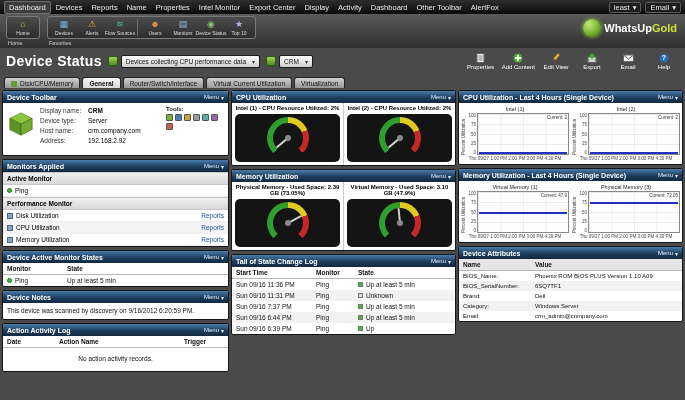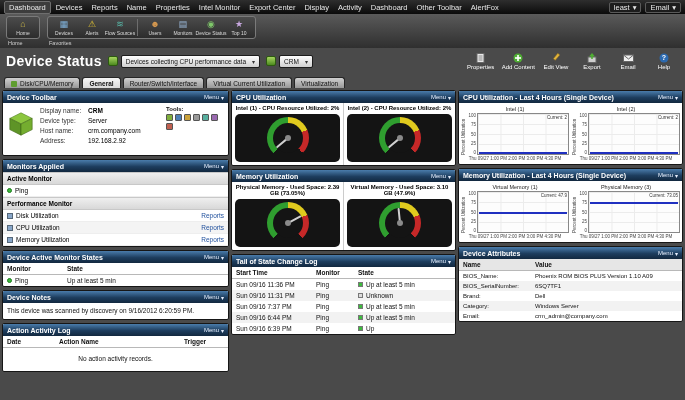--- a/index.html
+++ b/index.html
@@ -182,20 +182,24 @@
           <span class="qicon" style="color:#7fc86a">◉</span>
           <span class="qlabel">Device Status</span>
         </div>
         <div class="qitem">
           <span class="qicon" style="color:#c8a8e0">★</span>
           <span class="qlabel">Top 10</span>
         </div>
       </div>
       <div class="qcaption">Favorites</div>
     </div>
+    <div class="logo">
+      <div class="logo-orb"></div>
+      <div class="logo-text"><span>WhatsUp</span><span class="gold">Gold</span></div>
+    </div>
   </div>
 
   <div class="titlebar">
     <span class="page-title">Device Status</span>
     <div class="selector">
       <span class="db-icon"></span>
       <span class="sel-box">
           <span>Devices collecting CPU performance data</span>
           <span class="sel-caret">▾</span>
         </span>

